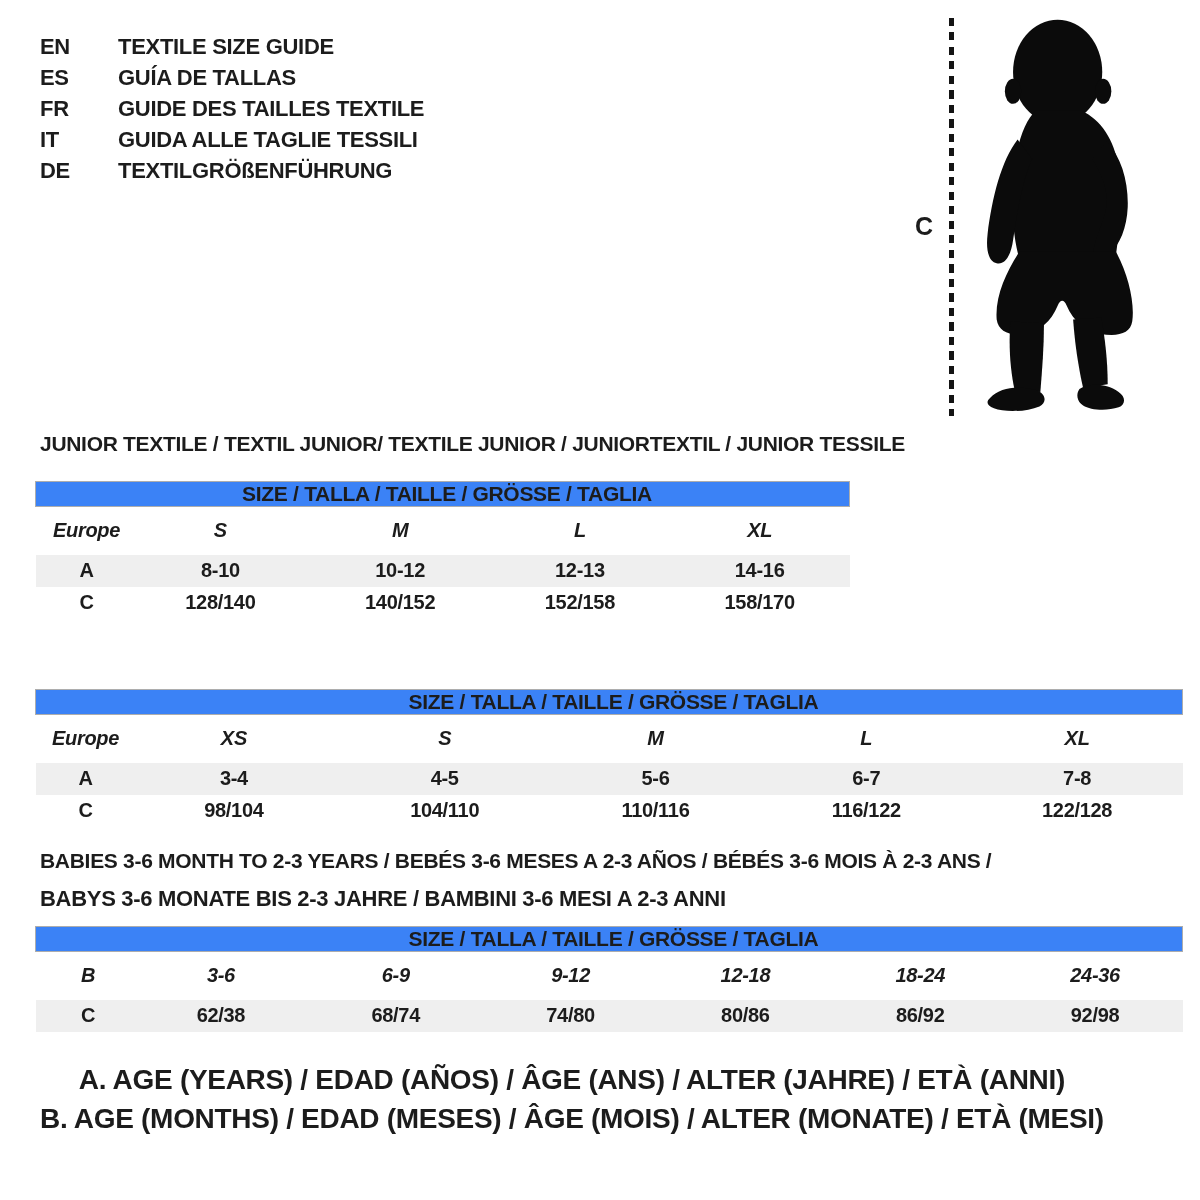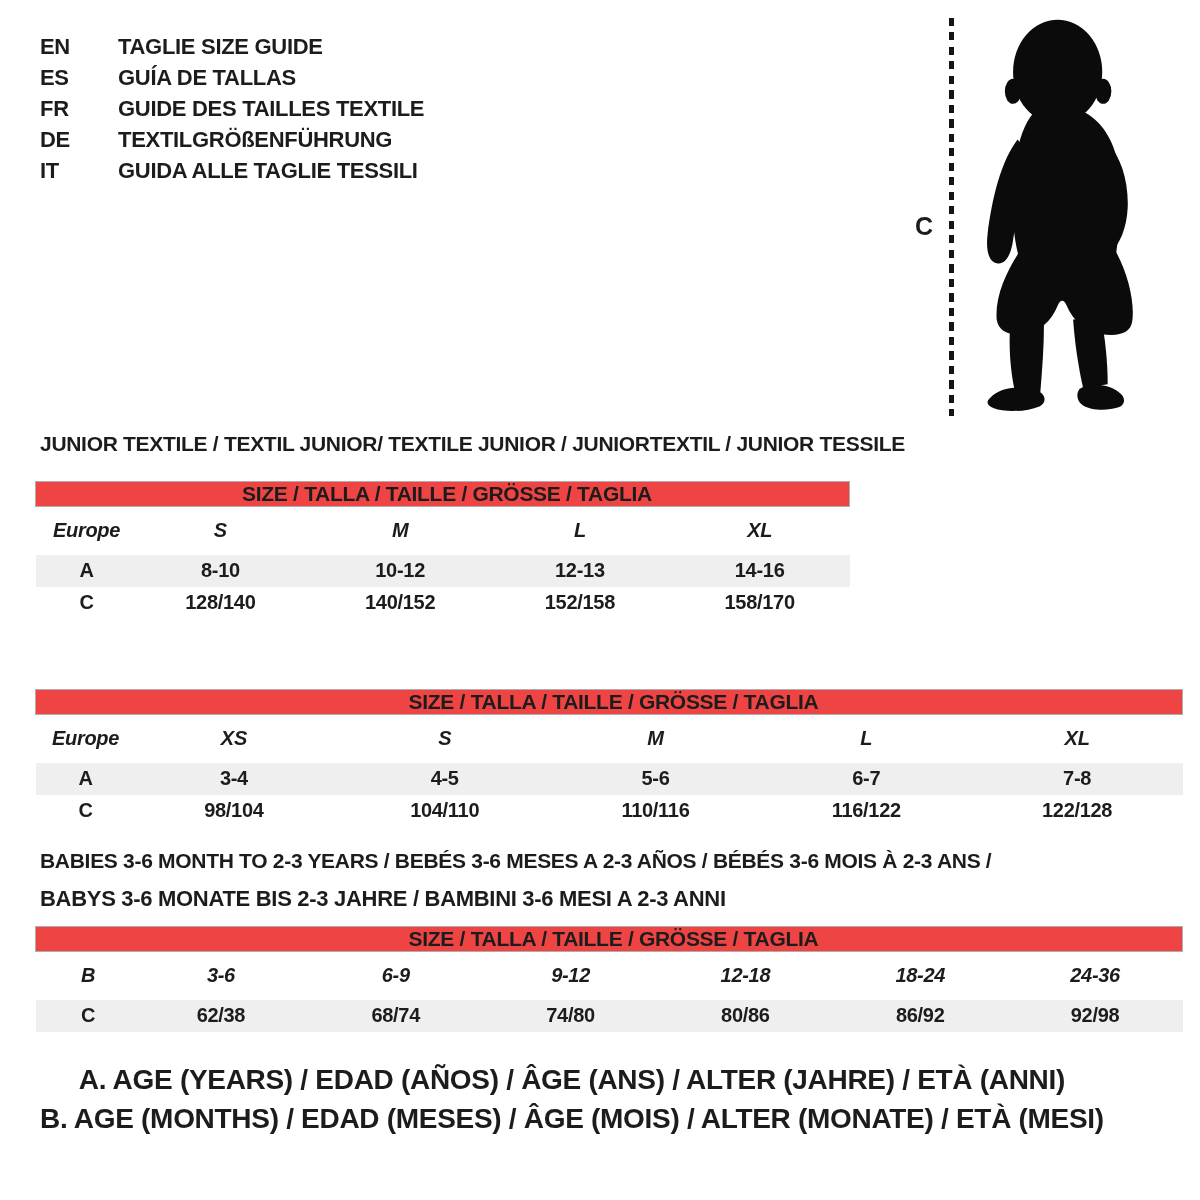--- a/index.html
+++ b/index.html
@@ -37,21 +37,21 @@
   .sec-title sub { font-size: 13px; vertical-align: -4px; }
   .title-line2 { position: absolute; left: 40px; font-size: 22px; white-space: nowrap; }
 
   table.size-table {
     position: absolute; left: 35px;
     border-collapse: collapse; table-layout: fixed;
     font-size: 20px; color: #1c1c1c;
   }
   table.size-table td { vertical-align: middle; text-align: center; overflow: hidden; }
   td.bar-cell {
-    background: #ef4444;
+    background: #3b82f6;
     border: 1px solid #adadad;
     text-align: left; padding-left: 9px;
     font-size: 21px; height: 20px;
   }
   td.lbl { text-align: left; padding-left: 7px; }
   tr.row { height: 32px; }
   tr.row-first { height: 48px; font-style: italic; }
   tr.gray { background: #efefef; }
   tr.white { background: #ffffff; }
 
@@ -60,37 +60,37 @@
   .legend-line { line-height: 39px; font-size: 28px; white-space: nowrap; text-align: center; }
 </style>
 </head>
 <body>
 
 <div class="page">
 
   <div class="lang-block">
     <div class="lang-row">
       <span class="lang-code">EN</span>
-      <span class="lang-title">TAGLIE SIZE GUIDE</span>
+      <span class="lang-title">TEXTILE SIZE GUIDE</span>
     </div>
     <div class="lang-row">
       <span class="lang-code">ES</span>
       <span class="lang-title">GUÍA DE TALLAS</span>
     </div>
     <div class="lang-row">
       <span class="lang-code">FR</span>
       <span class="lang-title">GUIDE DES TAILLES TEXTILE</span>
     </div>
     <div class="lang-row">
+      <span class="lang-code">IT</span>
+      <span class="lang-title">GUIDA ALLE TAGLIE TESSILI</span>
+    </div>
+    <div class="lang-row">
       <span class="lang-code">DE</span>
       <span class="lang-title">TEXTILGRÖßENFÜHRUNG</span>
-    </div>
-    <div class="lang-row">
-      <span class="lang-code">IT</span>
-      <span class="lang-title">GUIDA ALLE TAGLIE TESSILI</span>
     </div>
   </div>
 
   <div class="figure">
     <span class="c-label">C</span>
     <div class="dash-line"></div>
     <svg class="toddler-svg" width="182" height="406" viewBox="0 0 200 420" preserveAspectRatio="none" fill="#0b0b0b">
       <ellipse cx="104" cy="62" rx="49" ry="54"></ellipse>
       <ellipse cx="55" cy="82" rx="9" ry="13"></ellipse>
       <ellipse cx="154" cy="82" rx="9" ry="13"></ellipse>

